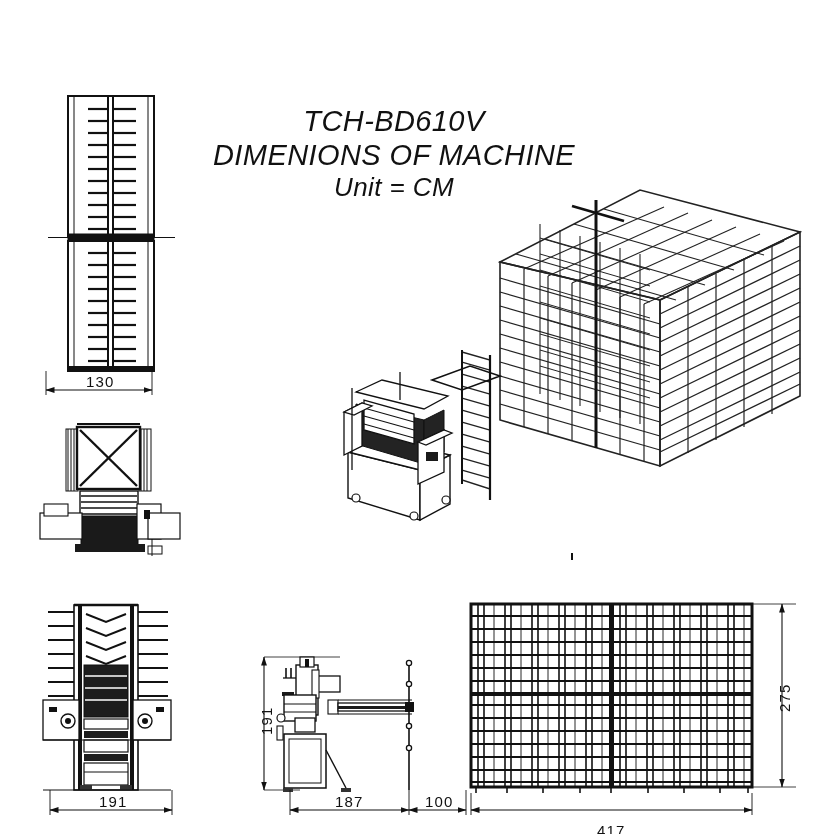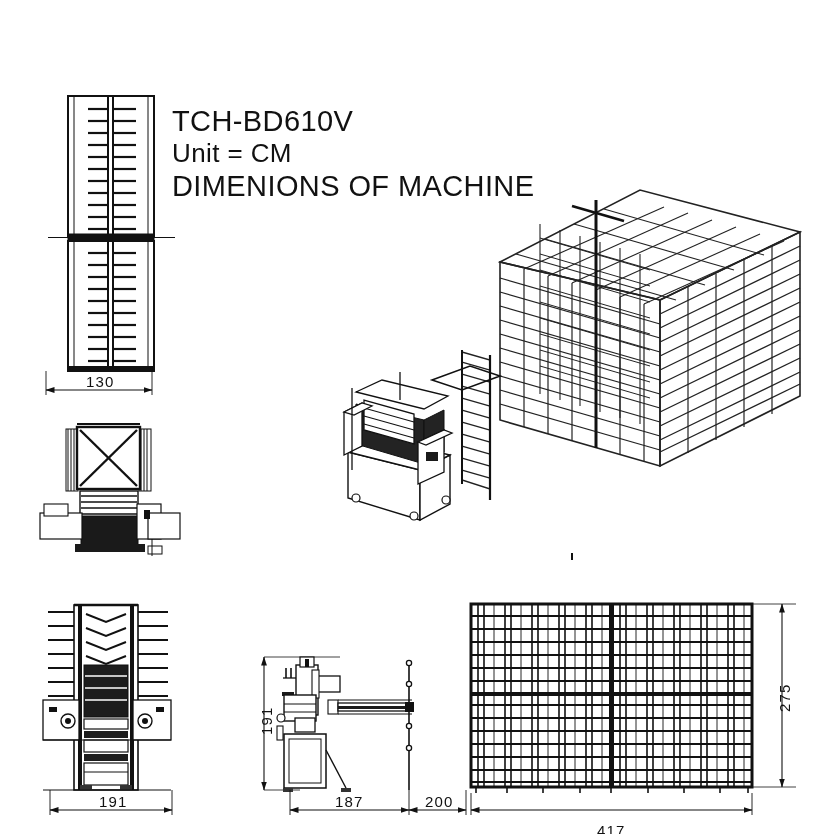--- a/index.html
+++ b/index.html
@@ -21,26 +21,27 @@
   }
   #sheet svg {
     position: absolute;
     left: 0;
     top: 0;
     width: 825px;
     height: 834px;
   }
   .title-block {
     position: absolute;
-    left: 172px;
+    left: 184px;
     top: 104px;
     width: 420px;
-    text-align: left;
+    text-align: center;
     line-height: 1.18;
     user-select: none;
+    font-style: italic;
   }
   .title-line {
     font-size: 29px;
     letter-spacing: 0.4px;
     color: #111;
     white-space: nowrap;
   }
   .title-line.sub {
     font-size: 26px;
   }
@@ -547,31 +548,31 @@
       <line x1="471" y1="810" x2="752" y2="810" stroke="#111" stroke-width="1.1" marker-start="url(#arrFillR)" marker-end="url(#arrFill)"></line>
 
       <line x1="752" y1="604" x2="796" y2="604" stroke="#111" stroke-width="0.8"></line>
       <line x1="752" y1="787" x2="796" y2="787" stroke="#111" stroke-width="0.8"></line>
       <line x1="782" y1="604" x2="782" y2="787" stroke="#111" stroke-width="1.1" marker-start="url(#arrFillR)" marker-end="url(#arrFill)"></line>
     </g>
   </svg>
 
   <div class="title-block">
     <div class="title-line">TCH-BD610V</div>
+    <div class="title-line">DIMENIONS OF MACHINE</div>
     <div class="title-line sub">Unit = CM</div>
-    <div class="title-line">DIMENIONS OF MACHINE</div>
   </div>
 
   <div class="dim-text" style="left:86px; top:373px;">130</div>
 
   <div class="dim-text" style="left:99px; top:793px;">191</div>
 
   <div class="dim-text vert" style="left:258px; top:735px;">191</div>
 
   <div class="dim-text" style="left:335px; top:793px;text-align:right;">187</div>
 
-  <div class="dim-text" style="left:425px; top:793px;">200</div>
+  <div class="dim-text" style="left:425px; top:793px;">100</div>
 
   <div class="dim-text" style="left:597px; top:822px;">417</div>
 
   <div class="dim-text vert" style="left:776px; top:712px;">275</div>
 
 </div>
 
 </body></html>

